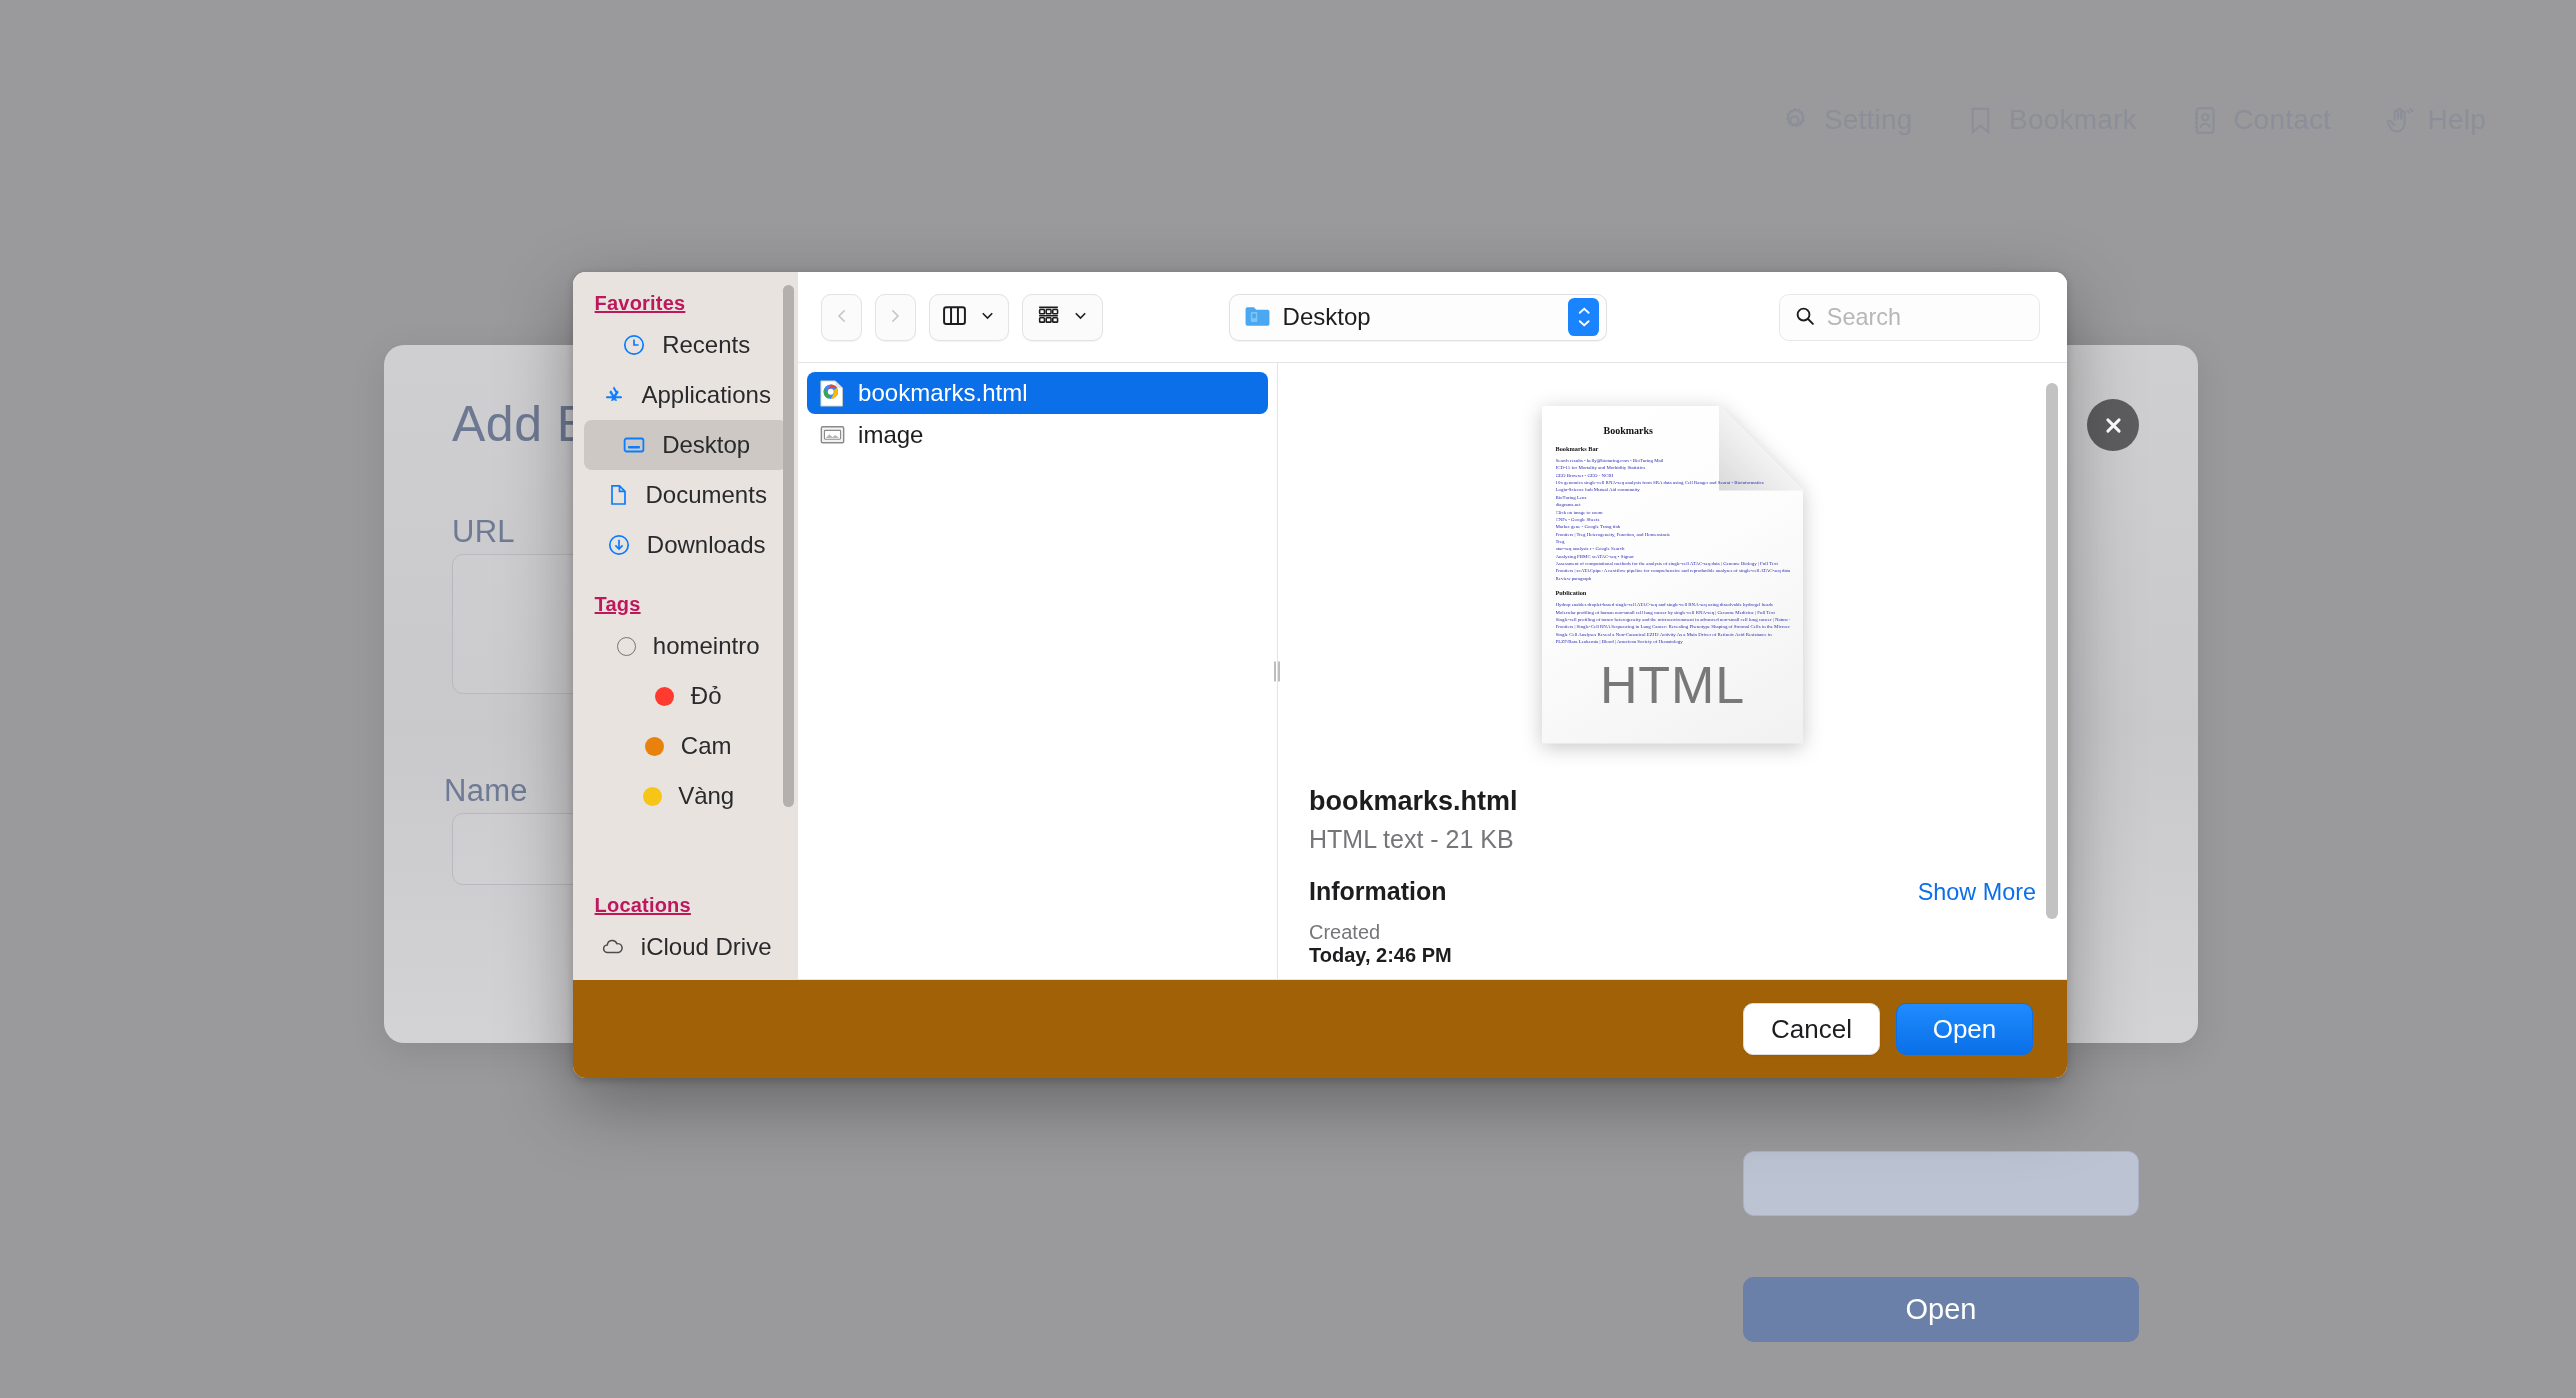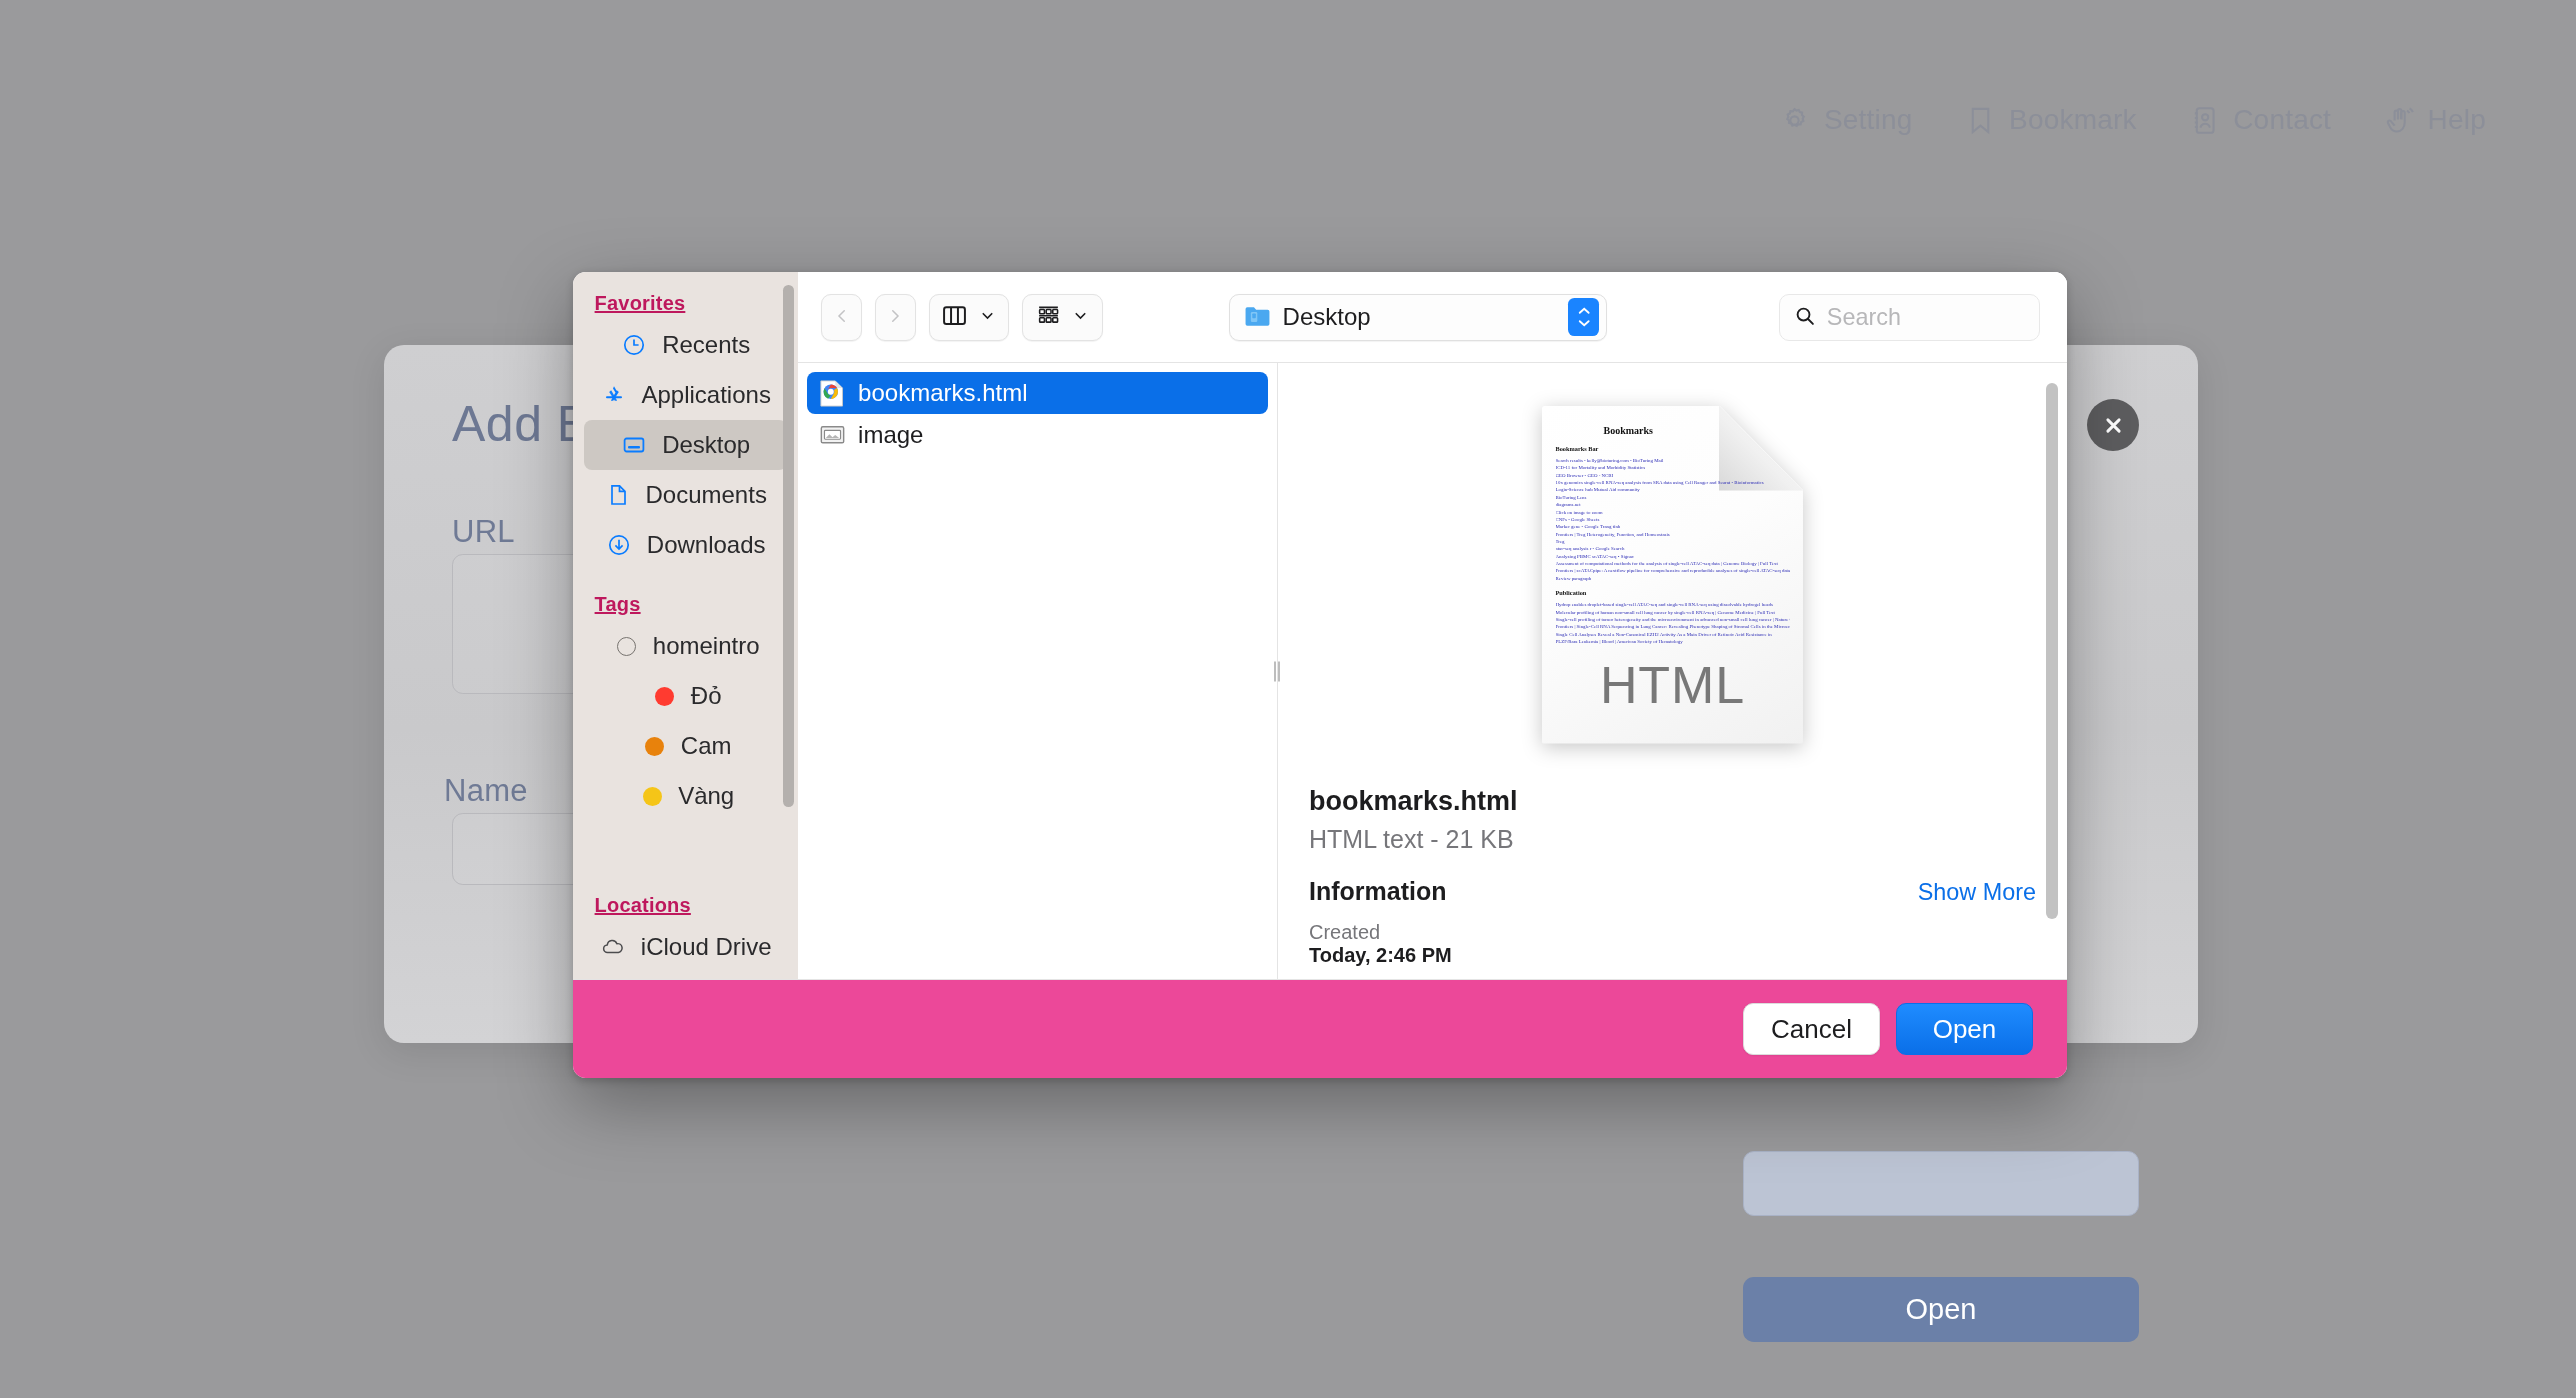--- a/index.html
+++ b/index.html
@@ -485,21 +485,21 @@
   
   #dialog-footer {
     height: 99px;
     flex: 0 0 99px;
     border-top: 0.9px solid #e4e4e4;
     display: flex;
     align-items: center;
     justify-content: flex-end;
     gap: 16px;
     padding-right: 34px;
-    background: #ec4899;
+    background: #a16207;
   }
   .footer-btn {
     height: 52px;
     min-width: 137px;
     border-radius: 10px;
     font-size: 26px;
     display: flex;
     align-items: center;
     justify-content: center;
     cursor: pointer;

